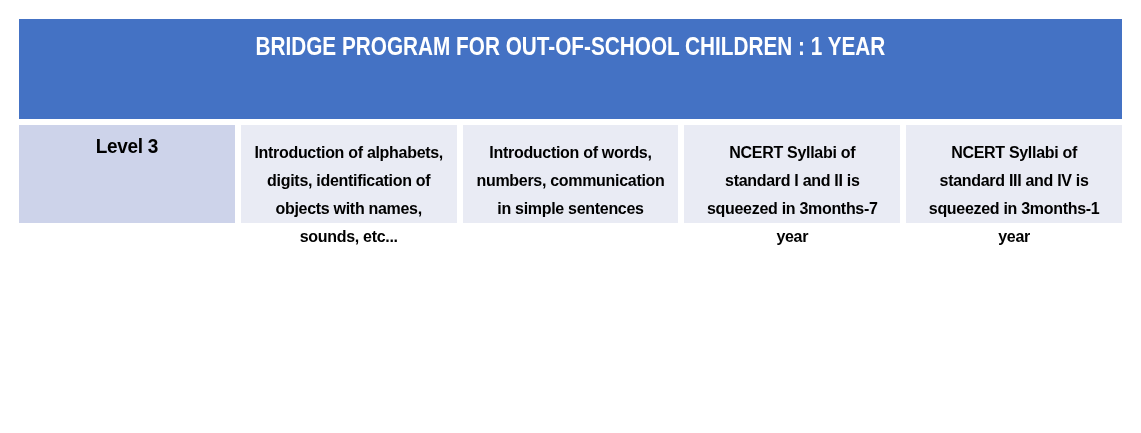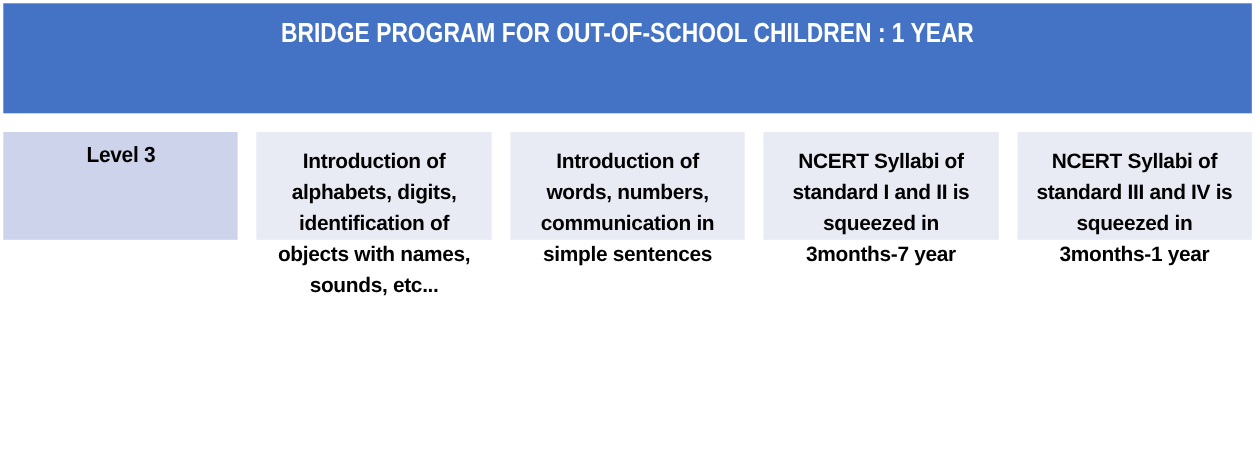--- a/index.html
+++ b/index.html
@@ -18,22 +18,22 @@
     height: 433px;
     overflow: hidden;
   }
   .slide {
     width: 1141px;
     height: 433px;
     background: var(--separator);
     display: grid;
     grid-template-columns: repeat(5, 1fr);
     grid-template-rows: 100px 98px 1fr;
-    gap: 17px;
-    padding: 3px;
+    gap: 6px;
+    padding: 19px;
   }
   .title-cell {
     grid-column: 1 / -1;
     background: var(--title-bg);
     color: var(--title-text);
     display: flex;
     justify-content: center;
     align-items: flex-start;
     padding-top: 13px;
   }
@@ -56,21 +56,21 @@
     letter-spacing: -0.3px;
   }
   .header-cell .header-text {
     display: inline-block;
     transform: scaleX(0.95);
     transform-origin: center top;
   }
   .body-cell {
     background: var(--body-bg);
     color: var(--text);
-    font-size: 19px;
+    font-size: 16px;
     font-weight: 700;
     line-height: 28px;
     text-align: center;
     padding: 14px 13px 0 13px;
     letter-spacing: -0.3px;
   }
 </style>
 </head>
 <body>
 

